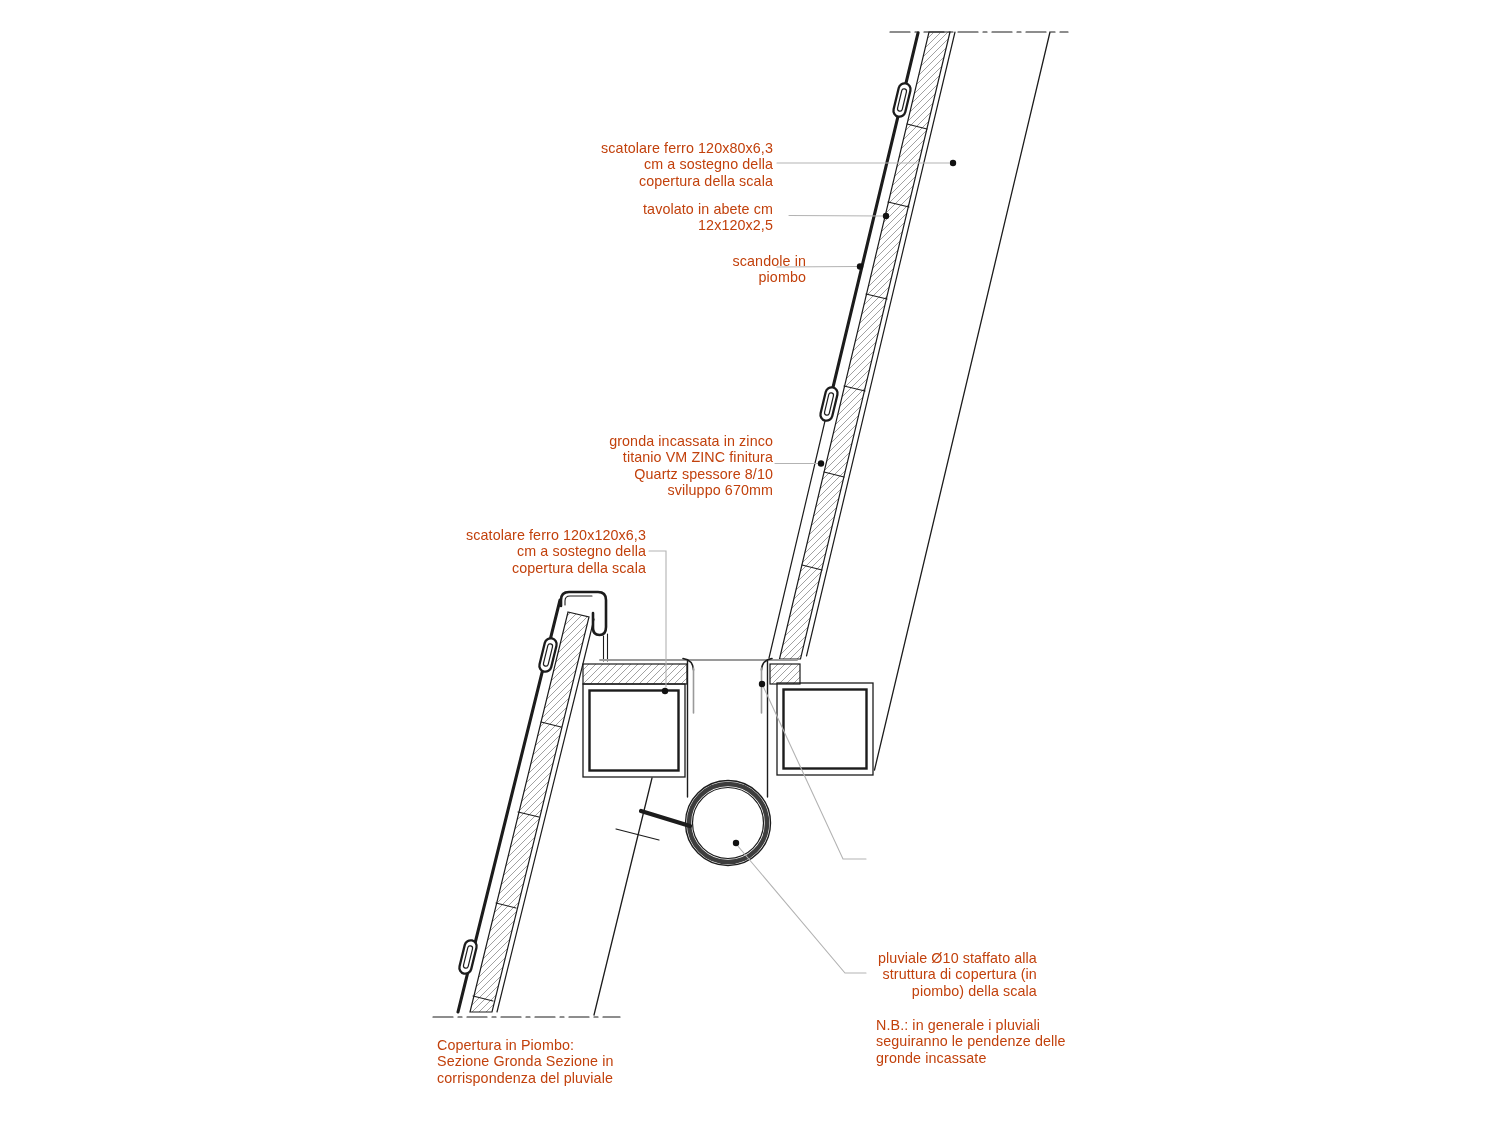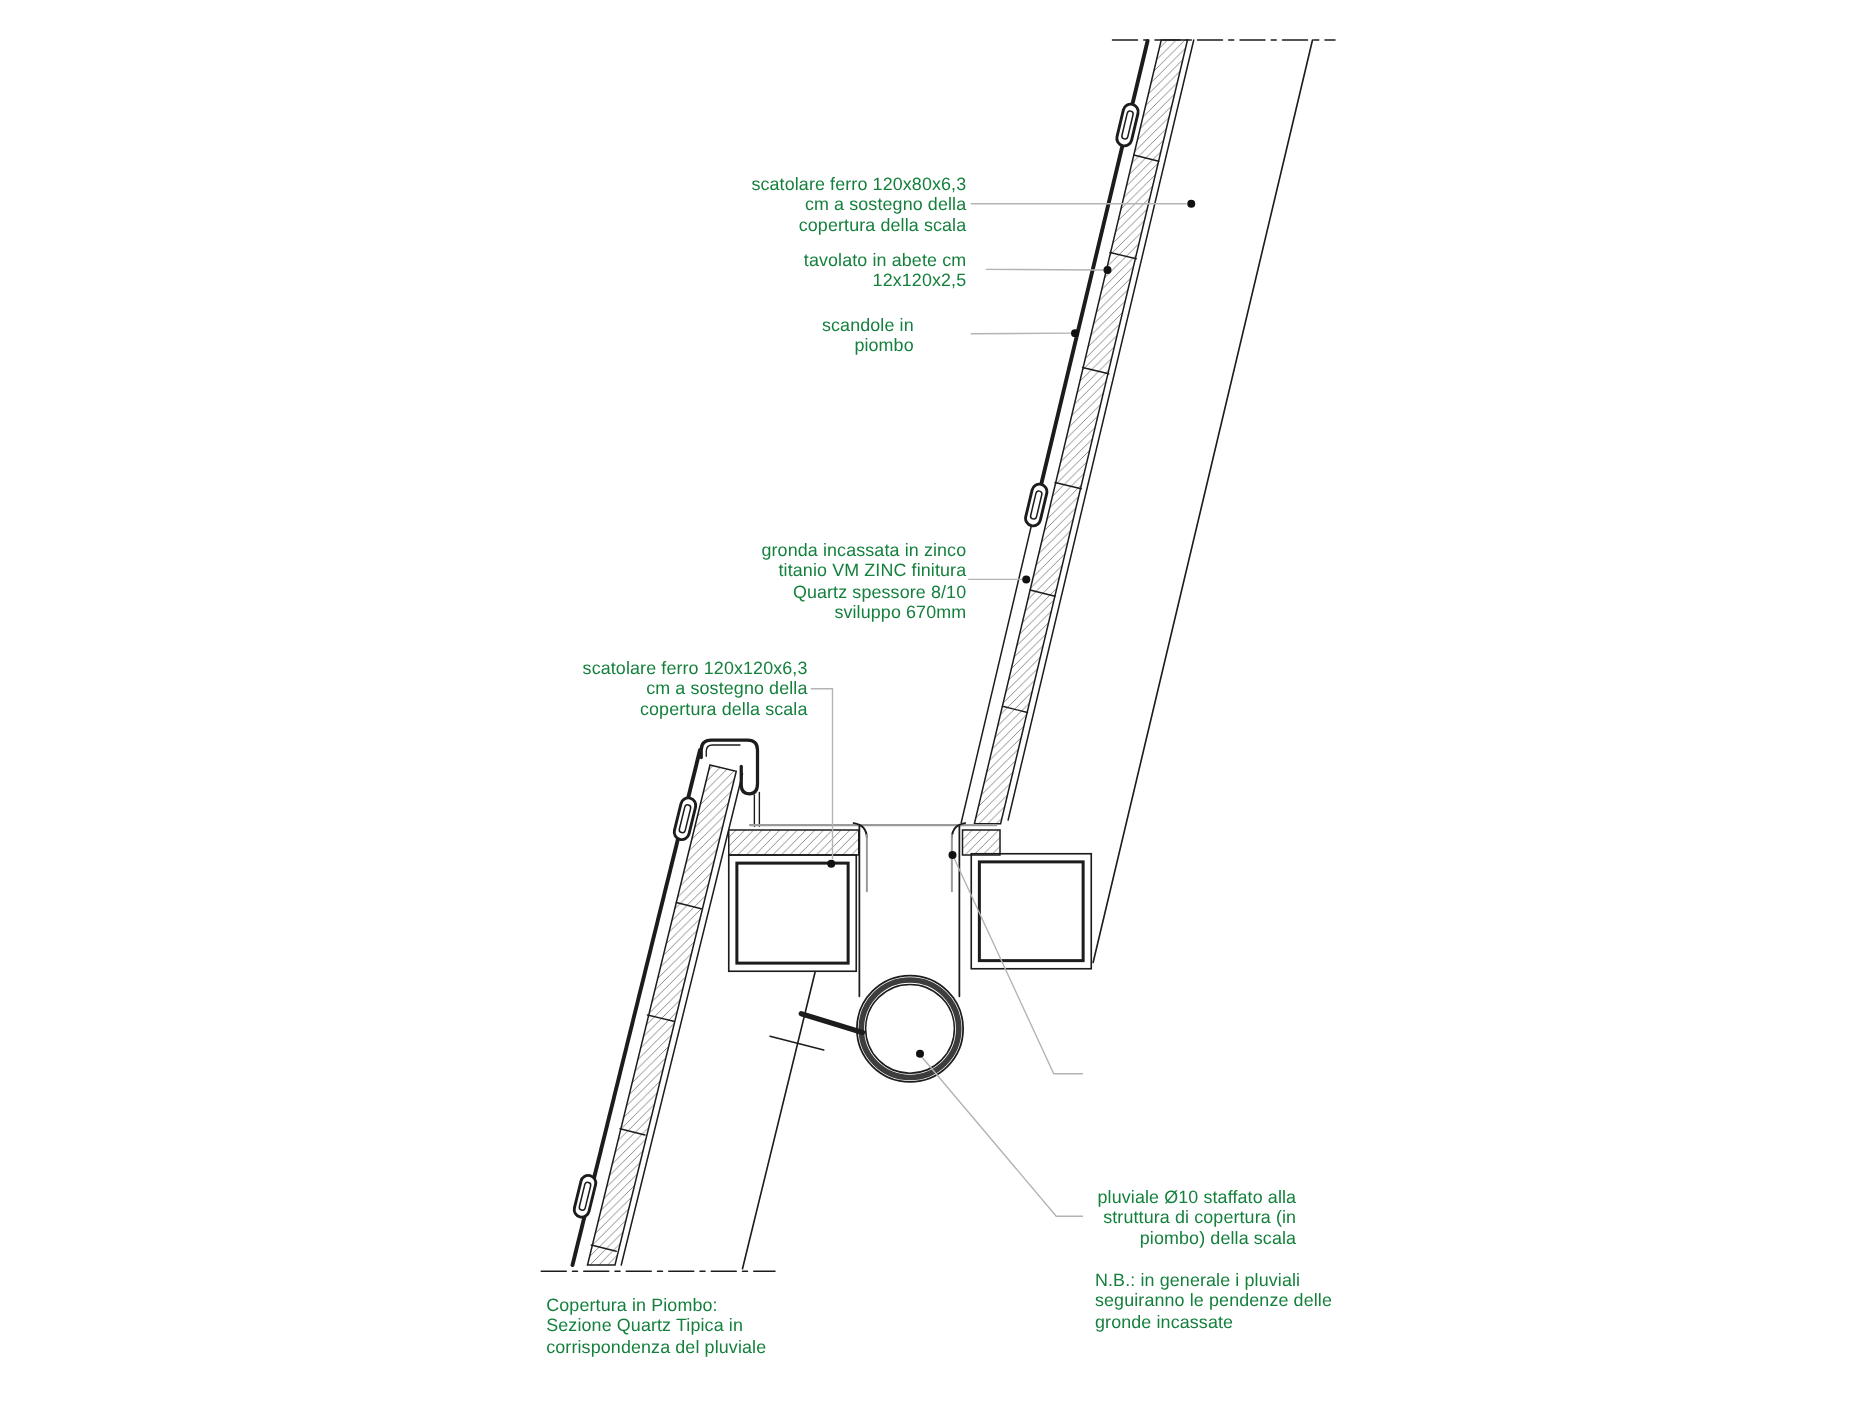--- a/index.html
+++ b/index.html
@@ -8,21 +8,21 @@
     width:1500px;height:1125px;
     background:#ffffff;
     font-family:"Liberation Sans", sans-serif;
     overflow:hidden;
   }
   #linework{position:absolute;left:0;top:0;}
   .label{
     position:absolute;
     font-size:14.3px;
     line-height:16.4px;
-    color:#15803d;
+    color:#c2410c;
     white-space:nowrap;
     letter-spacing:0.1px;
   }
   .label span{display:block;}
   .align-right{text-align:right;}
   .align-left{text-align:left;}
 </style>
 </head>
 <body>
 
@@ -147,21 +147,21 @@
     <span>scatolare ferro 120x80x6,3</span>
     <span>cm a sostegno della</span>
     <span>copertura della scala</span>
   </div>
 
   <div class="label align-right" style="right:727px; top:201px;">
     <span>tavolato in abete cm</span>
     <span>12x120x2,5</span>
   </div>
 
-  <div class="label align-right" style="right:769px; top:253px;">
+  <div class="label align-right" style="right:694px; top:253px;">
     <span>scandole in</span>
     <span>piombo</span>
   </div>
 
   <div class="label align-right" style="right:727px; top:433px;">
     <span>gronda incassata in zinco</span>
     <span>titanio VM ZINC finitura</span>
     <span>Quartz spessore 8/10</span>
     <span>sviluppo 670mm</span>
   </div>
@@ -180,17 +180,17 @@
   </div>
 
   <div class="label align-left" style="left:876px; top:1017px;">
     <span>N.B.: in generale i pluviali</span>
     <span>seguiranno le pendenze delle</span>
     <span>gronde incassate</span>
   </div>
 
   <div class="label align-left" style="left:437px; top:1037px;">
     <span>Copertura in Piombo:</span>
-    <span>Sezione Quartz Tipica in</span>
+    <span>Sezione Gronda Sezione in</span>
     <span>corrispondenza del pluviale</span>
   </div>
 
 </div>
 
 </body></html>

